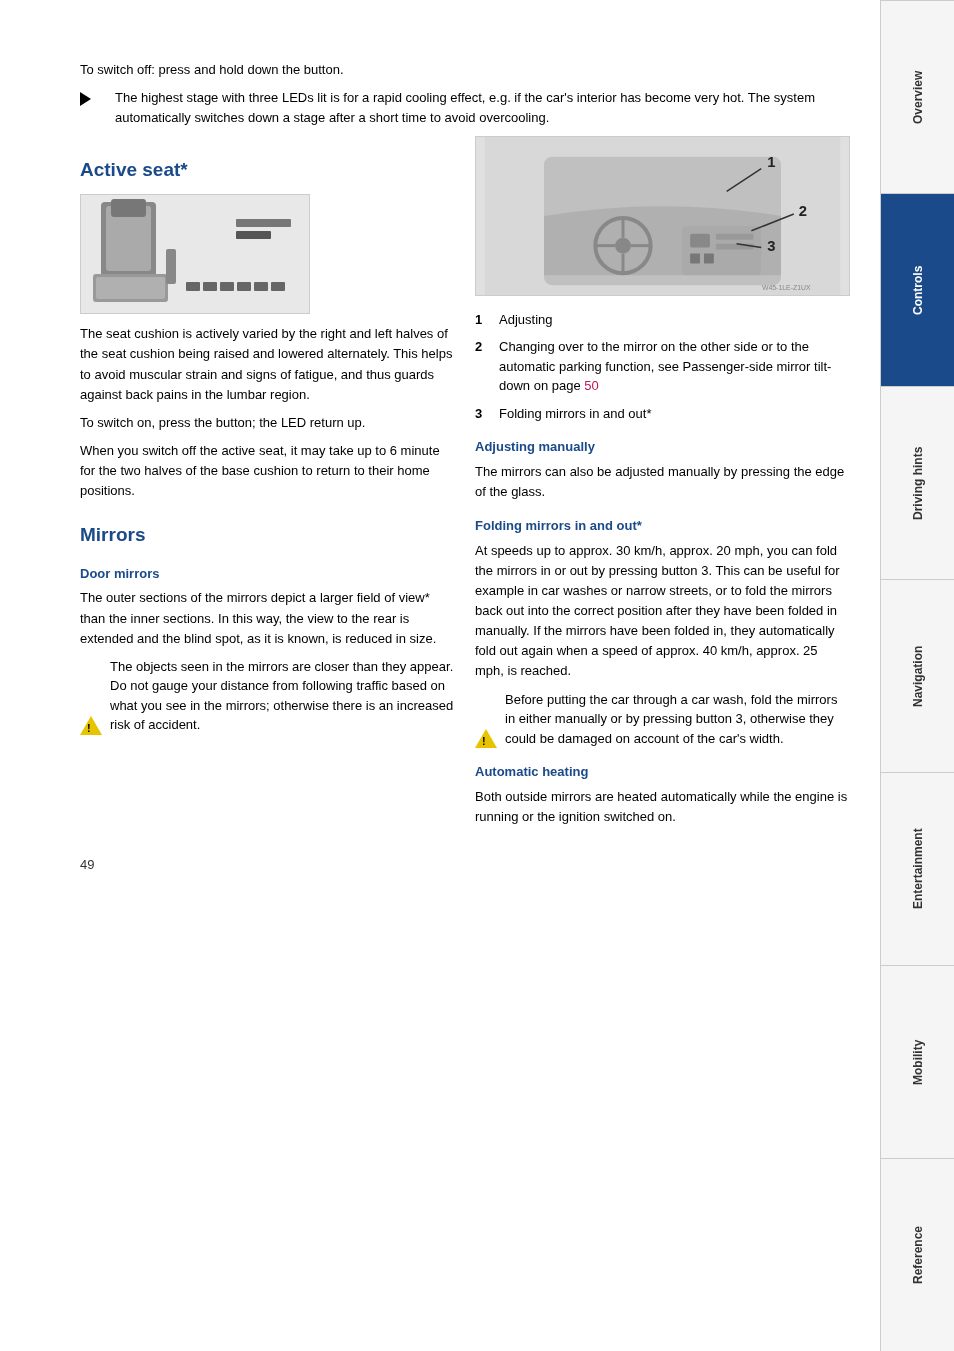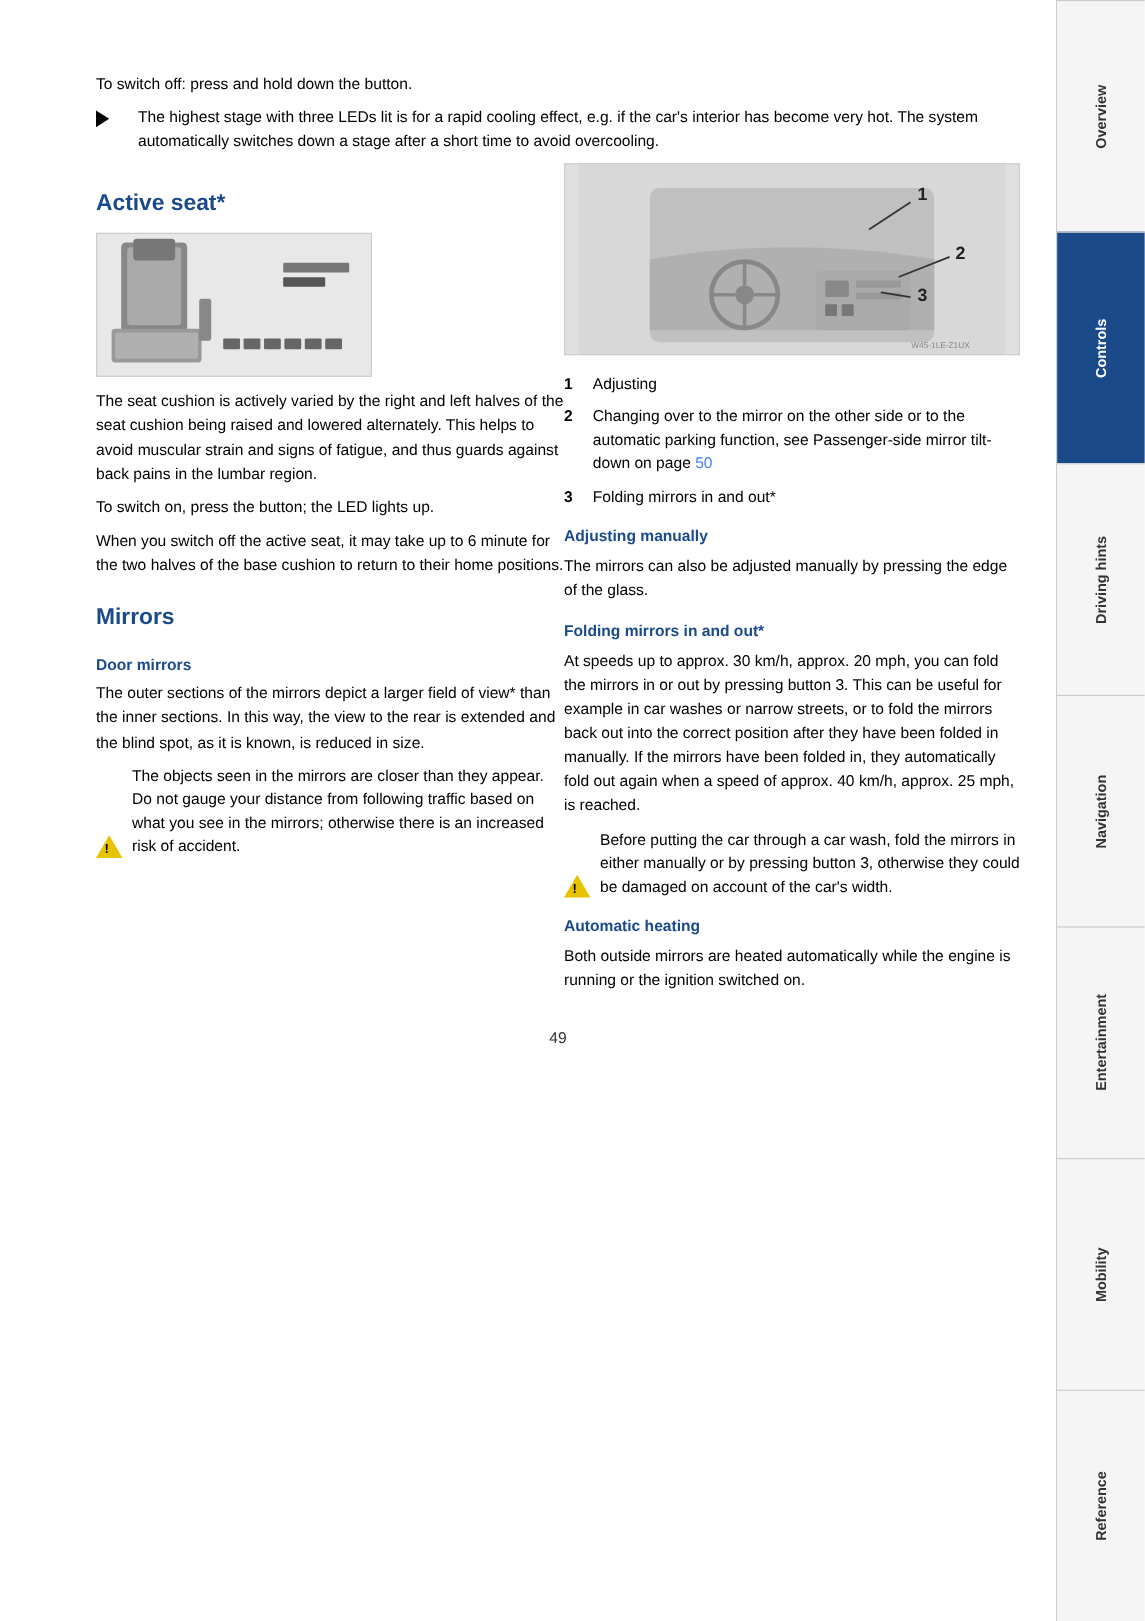--- a/index.html
+++ b/index.html
@@ -43,20 +43,21 @@
       cursor: pointer;
       background: #f5f5f5;
       color: #333;
     }
     .sidebar-tab.active {
       background: #1a4a8a;
       color: #fff;
     }
     .two-col {
       display: flex;
+      gap: 20px;
     }
     .left-col {
       flex: 1;
       max-width: 430px;
     }
     .right-col {
       flex: 1;
       max-width: 380px;
     }
     .intro-text {
@@ -111,21 +112,20 @@
       gap: 8px;
       margin-bottom: 8px;
       font-size: 13px;
       line-height: 1.5;
     }
     .num {
       font-weight: bold;
       min-width: 16px;
     }
     .page-number {
-      text-align: center;
       font-size: 13px;
       margin-top: 20px;
       color: #333;
     }
     .warning-block {
       display: flex;
       gap: 8px;
       margin: 8px 0;
       font-size: 13px;
       line-height: 1.5;
@@ -164,21 +164,21 @@
       border-top: 7px solid transparent;
       border-bottom: 7px solid transparent;
       border-left: 11px solid #000;
       flex-shrink: 0;
       margin-top: 4px;
     }
     .mirror-car-svg {
       width: 100%;
       height: 100%;
     }
-    a { color: #3b82f6; text-decoration: none; }
+    a { color: #be185d; text-decoration: none; }
   </style>
 </head>
 <body>
 
 <div class="page-container">
   <div class="main-content">
 
     <p class="intro-text">To switch off: press and hold down the button.</p>
     <div class="play-block">
       <div class="play-tri"></div>
@@ -210,21 +210,21 @@
             <rect x="156" y="88" width="14" height="9" rx="1" fill="#666"></rect>
             <rect x="173" y="88" width="14" height="9" rx="1" fill="#666"></rect>
             <rect x="190" y="88" width="14" height="9" rx="1" fill="#666"></rect>
 
             <rect x="155" y="25" width="55" height="8" rx="1" fill="#777"></rect>
             <rect x="155" y="37" width="35" height="8" rx="1" fill="#555"></rect>
           </svg>
         </div>
 
         <p class="body-text">The seat cushion is actively varied by the right and left halves of the seat cushion being raised and lowered alternately. This helps to avoid muscular strain and signs of fatigue, and thus guards against back pains in the lumbar region.</p>
-        <p class="body-text">To switch on, press the button; the LED lights up.</p>
+        <p class="body-text">To switch on, press the button; the LED return up.</p>
         <p class="body-text">When you switch off the active seat, it may take up to 6 minute for the two halves of the base cushion to return to their home positions.</p>
 
         <h2 class="section-title">Mirrors</h2>
 
         <h3 class="subsection-title">Door mirrors</h3>
         <p class="body-text">The outer sections of the mirrors depict a larger field of view* than the inner sections. In this way, the view to the rear is extended and the blind spot, as it is known, is reduced in size.</p>
 
         <div class="warning-block">
           <div class="warn-tri"></div>
           <span>The objects seen in the mirrors are closer than they appear. Do not gauge your distance from following traffic based on what you see in the mirrors; otherwise there is an increased risk of accident.</span>

